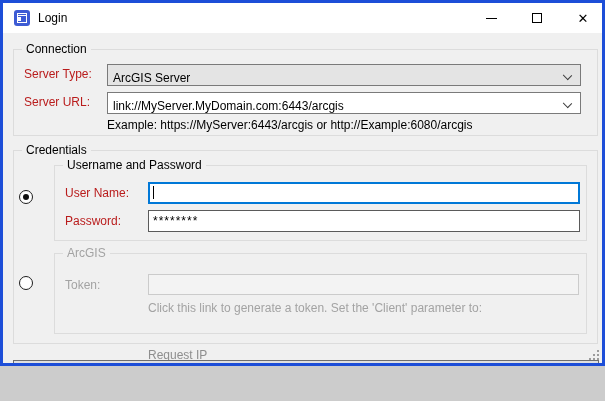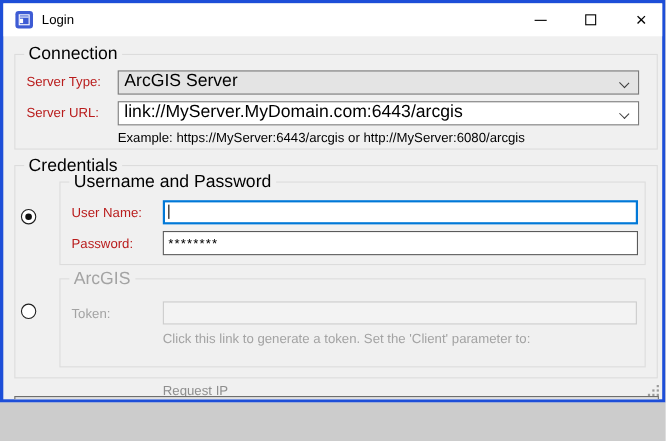--- a/index.html
+++ b/index.html
@@ -22,31 +22,31 @@
     font-size:12px; color:#000; }
   .caption-btn { position:absolute; top:0; width:46px; height:30px;
     display:flex; align-items:center; justify-content:center; }
   #btn-minimize { right:92px; } #btn-maximize { right:46px; } #btn-close { right:0; }
   #btn-minimize .glyph { width:11px; height:0; border-top:1px solid #000; }
   #btn-maximize .glyph { width:10px; height:10px; border:1px solid #000; }
   #btn-close .glyph { font-size:13px; color:#000; line-height:1; }
   
   .groupbox { position:absolute; border:1px solid #DCDCDC; }
   .groupbox > .gb-label { position:absolute; top:-8px; left:8px; padding:0 4px;
-    background:#F0F0F0; font-size:16px; line-height:15px; color:#000; white-space:nowrap; }
+    background:#F0F0F0; font-size:12px; line-height:15px; color:#000; white-space:nowrap; }
   .groupbox.disabled { border-color:#DCDCDC; }
   .groupbox.disabled > .gb-label { color:#A3A3A3; }
   
   .form-label { position:absolute; font-size:12px; color:#b91c1c; white-space:nowrap; }
   .form-label.disabled { color:#A3A3A3; }
   .hint-text { position:absolute; font-size:12px; color:#000; white-space:nowrap; }
   .hint-text.disabled { color:#A3A3A3; }
   
   .combo { position:absolute; height:22px; border:1px solid #7A7A7A; background:#E4E4E4;
-    display:flex; align-items:flex-start; padding:0 22px 0 5px; font-size:16px; color:#000; }
+    display:flex; align-items:flex-end; padding:0 22px 0 5px; font-size:12px; color:#000; }
   .combo.editable { background:#FFFFFF; }
   .combo .chevron { position:absolute; right:9px; top:7px; width:7px; height:7px;
     border-right:1px solid #3C3C3C; border-bottom:1px solid #3C3C3C;
     transform:rotate(45deg) scaleY(.9); transform-origin:center; }
   .combo .value { overflow:hidden; white-space:nowrap; }
   
   .textbox { position:absolute; height:22px; font-size:12px; color:#000;
     font-family:"Liberation Sans","DejaVu Sans",sans-serif; padding:0 4px;
     background:#FFFFFF; outline:none; }
   #username-input { border:2px solid #0078D7; }
@@ -98,21 +98,21 @@
       <span class="value">ArcGIS Server</span>
       <span class="chevron"></span>
     </div>
 
     <span class="form-label" style="left:10px; top:45px;">Server URL:</span>
     <div class="combo editable" style="left:93px; top:42px; width:474px;">
       <span class="value">link://MyServer.MyDomain.com:6443/arcgis</span>
       <span class="chevron"></span>
     </div>
 
-    <span class="hint-text" style="left:93px; top:68px;">Example: https://MyServer:6443/arcgis or http://MyServer:6080/arcgis</span>
+    <span class="hint-text" style="left:93px; top:68px;">Example: https://MyServer:6443/arcgis or http://Example:6080/arcgis</span>
   </div>
 
   <div class="groupbox" style="left:10px; top:147px; width:585px; height:194px;">
     <span class="gb-label">Credentials</span>
 
     <span class="radio selected" style="left:5px; top:39px;"></span>
 
     <div class="groupbox" style="left:40px; top:14px; width:533px; height:76px;">
       <span class="gb-label">Username and Password</span>
 

